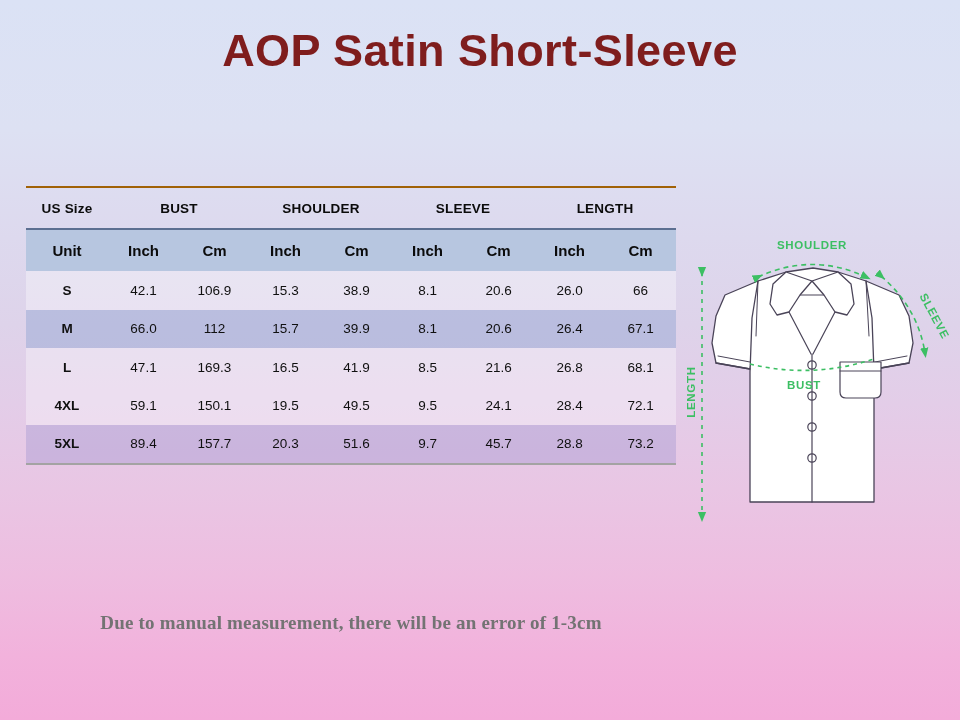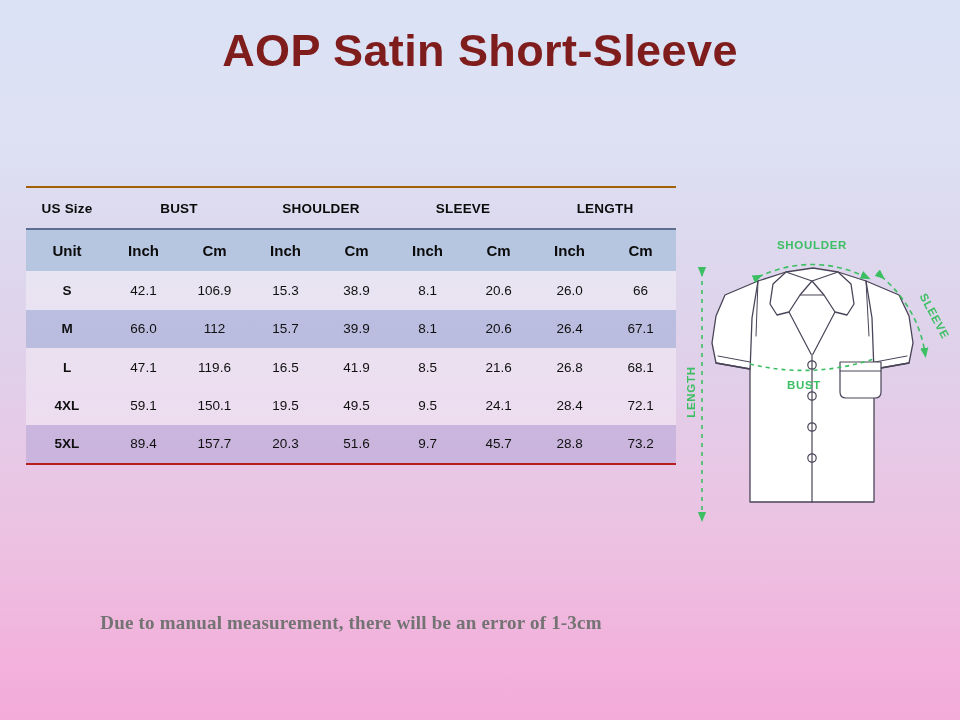--- a/index.html
+++ b/index.html
@@ -92,21 +92,21 @@
 
   
   tr.r0 { background: rgba(255,255,255,0.34); }
   tr.r1 { background: rgba(150,168,212,0.50); }
   tr.r2 { background: rgba(255,255,255,0.34); }
   tr.r3 { background: rgba(150,150,212,0.42); }
   tr.r4 { background: rgba(255,255,255,0.34); }
   tr.r5 { background: rgba(150,140,206,0.34); }
   tr.r6 { background: rgba(255,255,255,0.34); }
   tr.r7 { background: rgba(150,140,206,0.34); }
-  tr.last-row { border-bottom: 2px solid #b91c1c; }
+  tr.last-row { border-bottom: 2px solid #a3a3a3; }
 
   
   #footnote {
     position: absolute;
     left: 26px;
     top: 612px;
     width: 650px;
     text-align: center;
     font-family: "Liberation Serif", serif;
     font-weight: bold;
@@ -184,21 +184,21 @@
         <td>15.7</td>
         <td>39.9</td>
         <td>8.1</td>
         <td>20.6</td>
         <td>26.4</td>
         <td>67.1</td>
       </tr>
       <tr class="data-row r2">
         <td class="size-cell">L</td>
         <td>47.1</td>
-        <td>119.6</td>
+        <td>169.3</td>
         <td>16.5</td>
         <td>41.9</td>
         <td>8.5</td>
         <td>21.6</td>
         <td>26.8</td>
         <td>68.1</td>
       </tr>
       <tr class="data-row r6">
         <td class="size-cell">4XL</td>
         <td>59.1</td>

